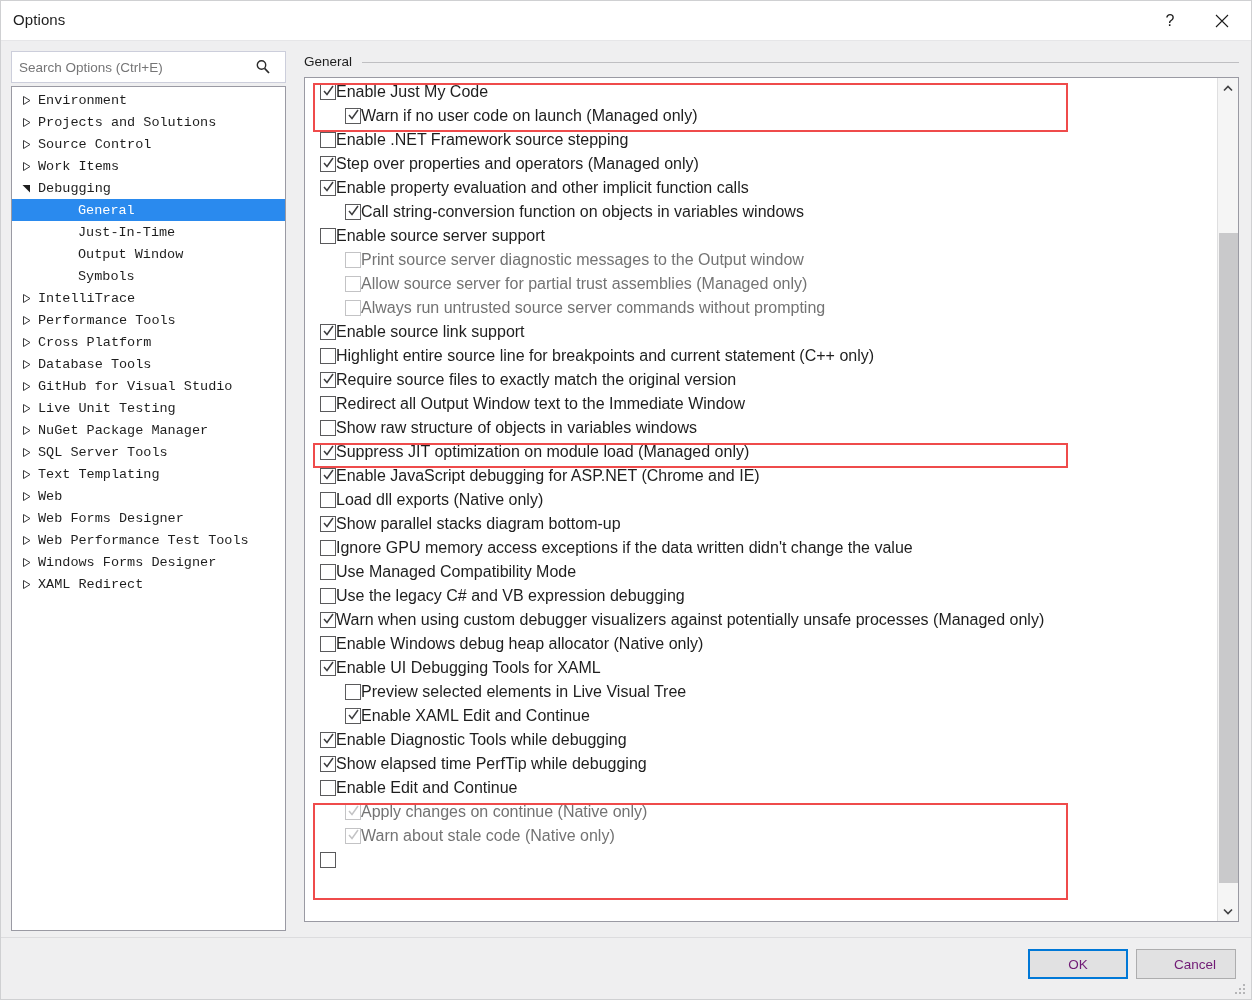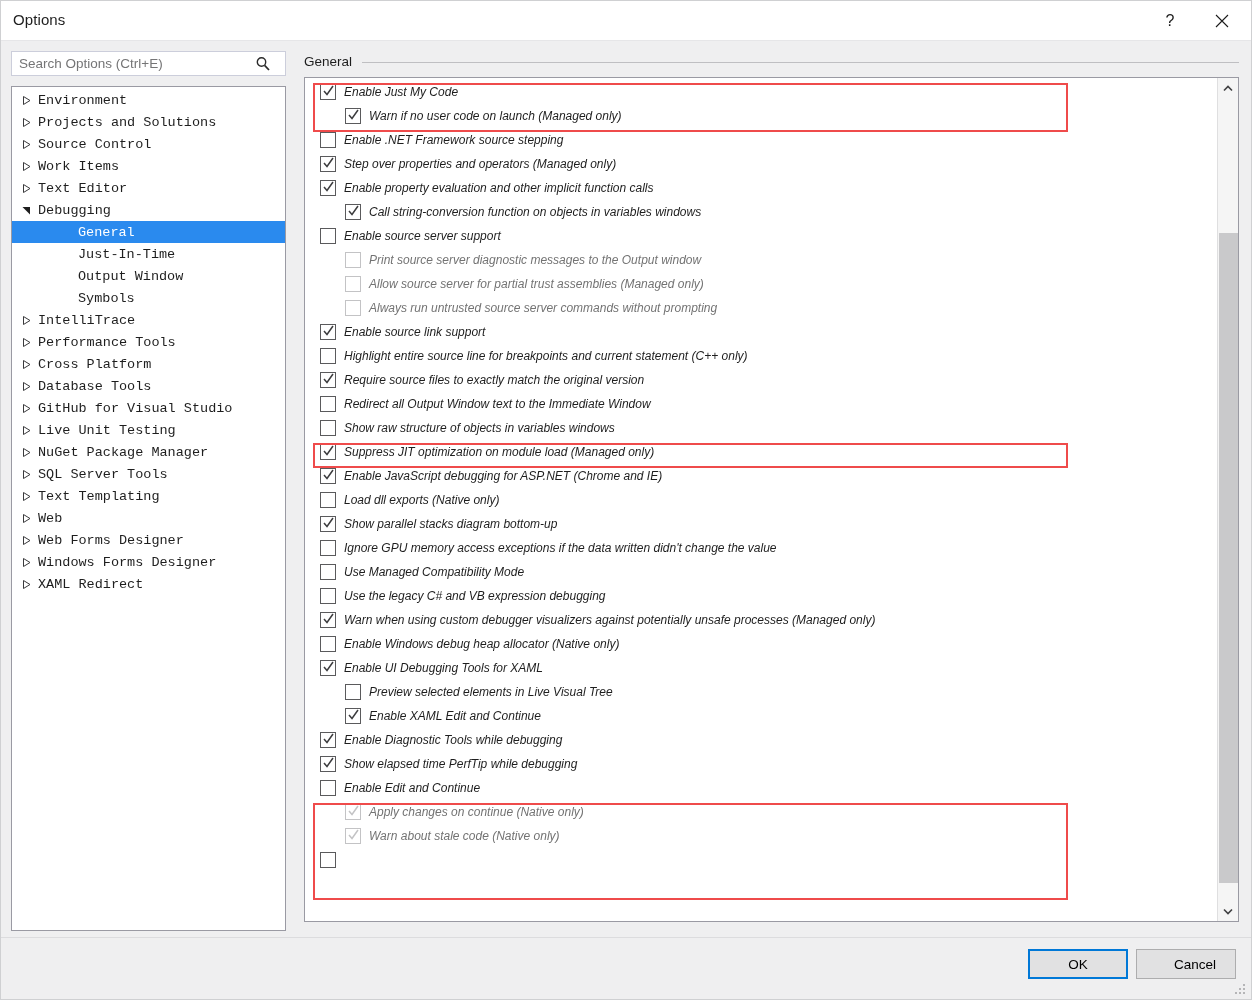--- a/index.html
+++ b/index.html
@@ -43,21 +43,21 @@
     display: flex; align-items: center; justify-content: center;
     color: #1b1b1b;
   }
   #help-btn { right: 58px; font-size: 16px; }
   #close-btn { right: 6px; }
 
   
   #search-box {
     position: absolute;
     left: 10px; top: 50px;
-    width: 275px; height: 25px;
+    width: 275px; height: 32px;
     background: #ffffff;
     border: 1px solid #cccedb;
     display: flex;
     align-items: center;
   }
   #search-input {
     border: 0; outline: 0;
     background: transparent;
     font-family: "Liberation Sans", sans-serif;
     font-size: 13.5px;
@@ -150,24 +150,22 @@
     margin-left: 15px;
   }
   .opt-row.lvl1 .cb { margin-left: 40px; }
   .opt-row.disabled .cb { border-color: #c3c3c5; }
   .opt-row .cb .tick {
     position: absolute;
     left: 2px; top: -1px;
     width: 11px; height: 13px;
   }
   .opt-label {
-    font-size: 12px;
+    font-size: 16px;
     color: #1e1e1e;
-    margin-left: 8px;
-    font-style: italic;
   }
   .opt-row.disabled .opt-label { color: #737373; }
 
   
   .redbox {
     position: absolute;
     border: 2px solid #ef4b4b;
     pointer-events: none;
   }
 
@@ -205,21 +203,21 @@
   }
   .dlgbtn {
     position: absolute;
     top: 948px;
     height: 30px;
     width: 100px;
     background: #e1e1e2;
     border: 1px solid #adadae;
     font-family: "Liberation Sans", sans-serif;
     font-size: 13.5px;
-    color: #000000;
+    color: #701a75;
     display: flex;
     align-items: center;
     justify-content: center;
   }
   #ok-button { right: 123px; border: 2px solid #0078d7; }
   #cancel-button { right: 15px; padding-left: 18px; }
 
   #resize-grip {
     position: absolute;
     right: 4px; bottom: 3px;
@@ -282,28 +280,20 @@
         <span class="tw-arrow">
           <svg width="9" height="9" viewBox="0 0 9 9">
             <path d="M1.5 0.5 L8 4.5 L1.5 8.5 Z" fill="none" stroke="#3a3a3c" stroke-width="1"></path>
           </svg>
         </span>
         <span class="tree-label">Work Items</span>
       </div>
       <div class="tree-item">
         <span class="tw-arrow">
           <svg width="9" height="9" viewBox="0 0 9 9">
-            <path d="M1.5 0.5 L8 4.5 L1.5 8.5 Z" fill="none" stroke="#3a3a3c" stroke-width="1"></path>
-          </svg>
-        </span>
-        <span class="tree-label">Text Editor</span>
-      </div>
-      <div class="tree-item">
-        <span class="tw-arrow">
-          <svg width="9" height="9" viewBox="0 0 9 9">
             <path d="M0.5 1 L8 1 L8 8.5 Z" fill="#1e1e1e"></path>
           </svg>
         </span>
         <span class="tree-label">Debugging</span>
       </div>
       <div class="tree-item child selected">
         <span class="tw-arrow none">
           <svg width="9" height="9" viewBox="0 0 9 9">
             <path d="M1.5 0.5 L8 4.5 L1.5 8.5 Z" fill="none" stroke="#3a3a3c" stroke-width="1"></path>
           </svg>
@@ -414,20 +404,28 @@
         </span>
         <span class="tree-label">Web</span>
       </div>
       <div class="tree-item">
         <span class="tw-arrow">
           <svg width="9" height="9" viewBox="0 0 9 9">
             <path d="M1.5 0.5 L8 4.5 L1.5 8.5 Z" fill="none" stroke="#3a3a3c" stroke-width="1"></path>
           </svg>
         </span>
         <span class="tree-label">Web Forms Designer</span>
+      </div>
+      <div class="tree-item">
+        <span class="tw-arrow">
+          <svg width="9" height="9" viewBox="0 0 9 9">
+            <path d="M1.5 0.5 L8 4.5 L1.5 8.5 Z" fill="none" stroke="#3a3a3c" stroke-width="1"></path>
+          </svg>
+        </span>
+        <span class="tree-label">Web Performance Test Tools</span>
       </div>
       <div class="tree-item">
         <span class="tw-arrow">
           <svg width="9" height="9" viewBox="0 0 9 9">
             <path d="M1.5 0.5 L8 4.5 L1.5 8.5 Z" fill="none" stroke="#3a3a3c" stroke-width="1"></path>
           </svg>
         </span>
         <span class="tree-label">Windows Forms Designer</span>
       </div>
       <div class="tree-item">

